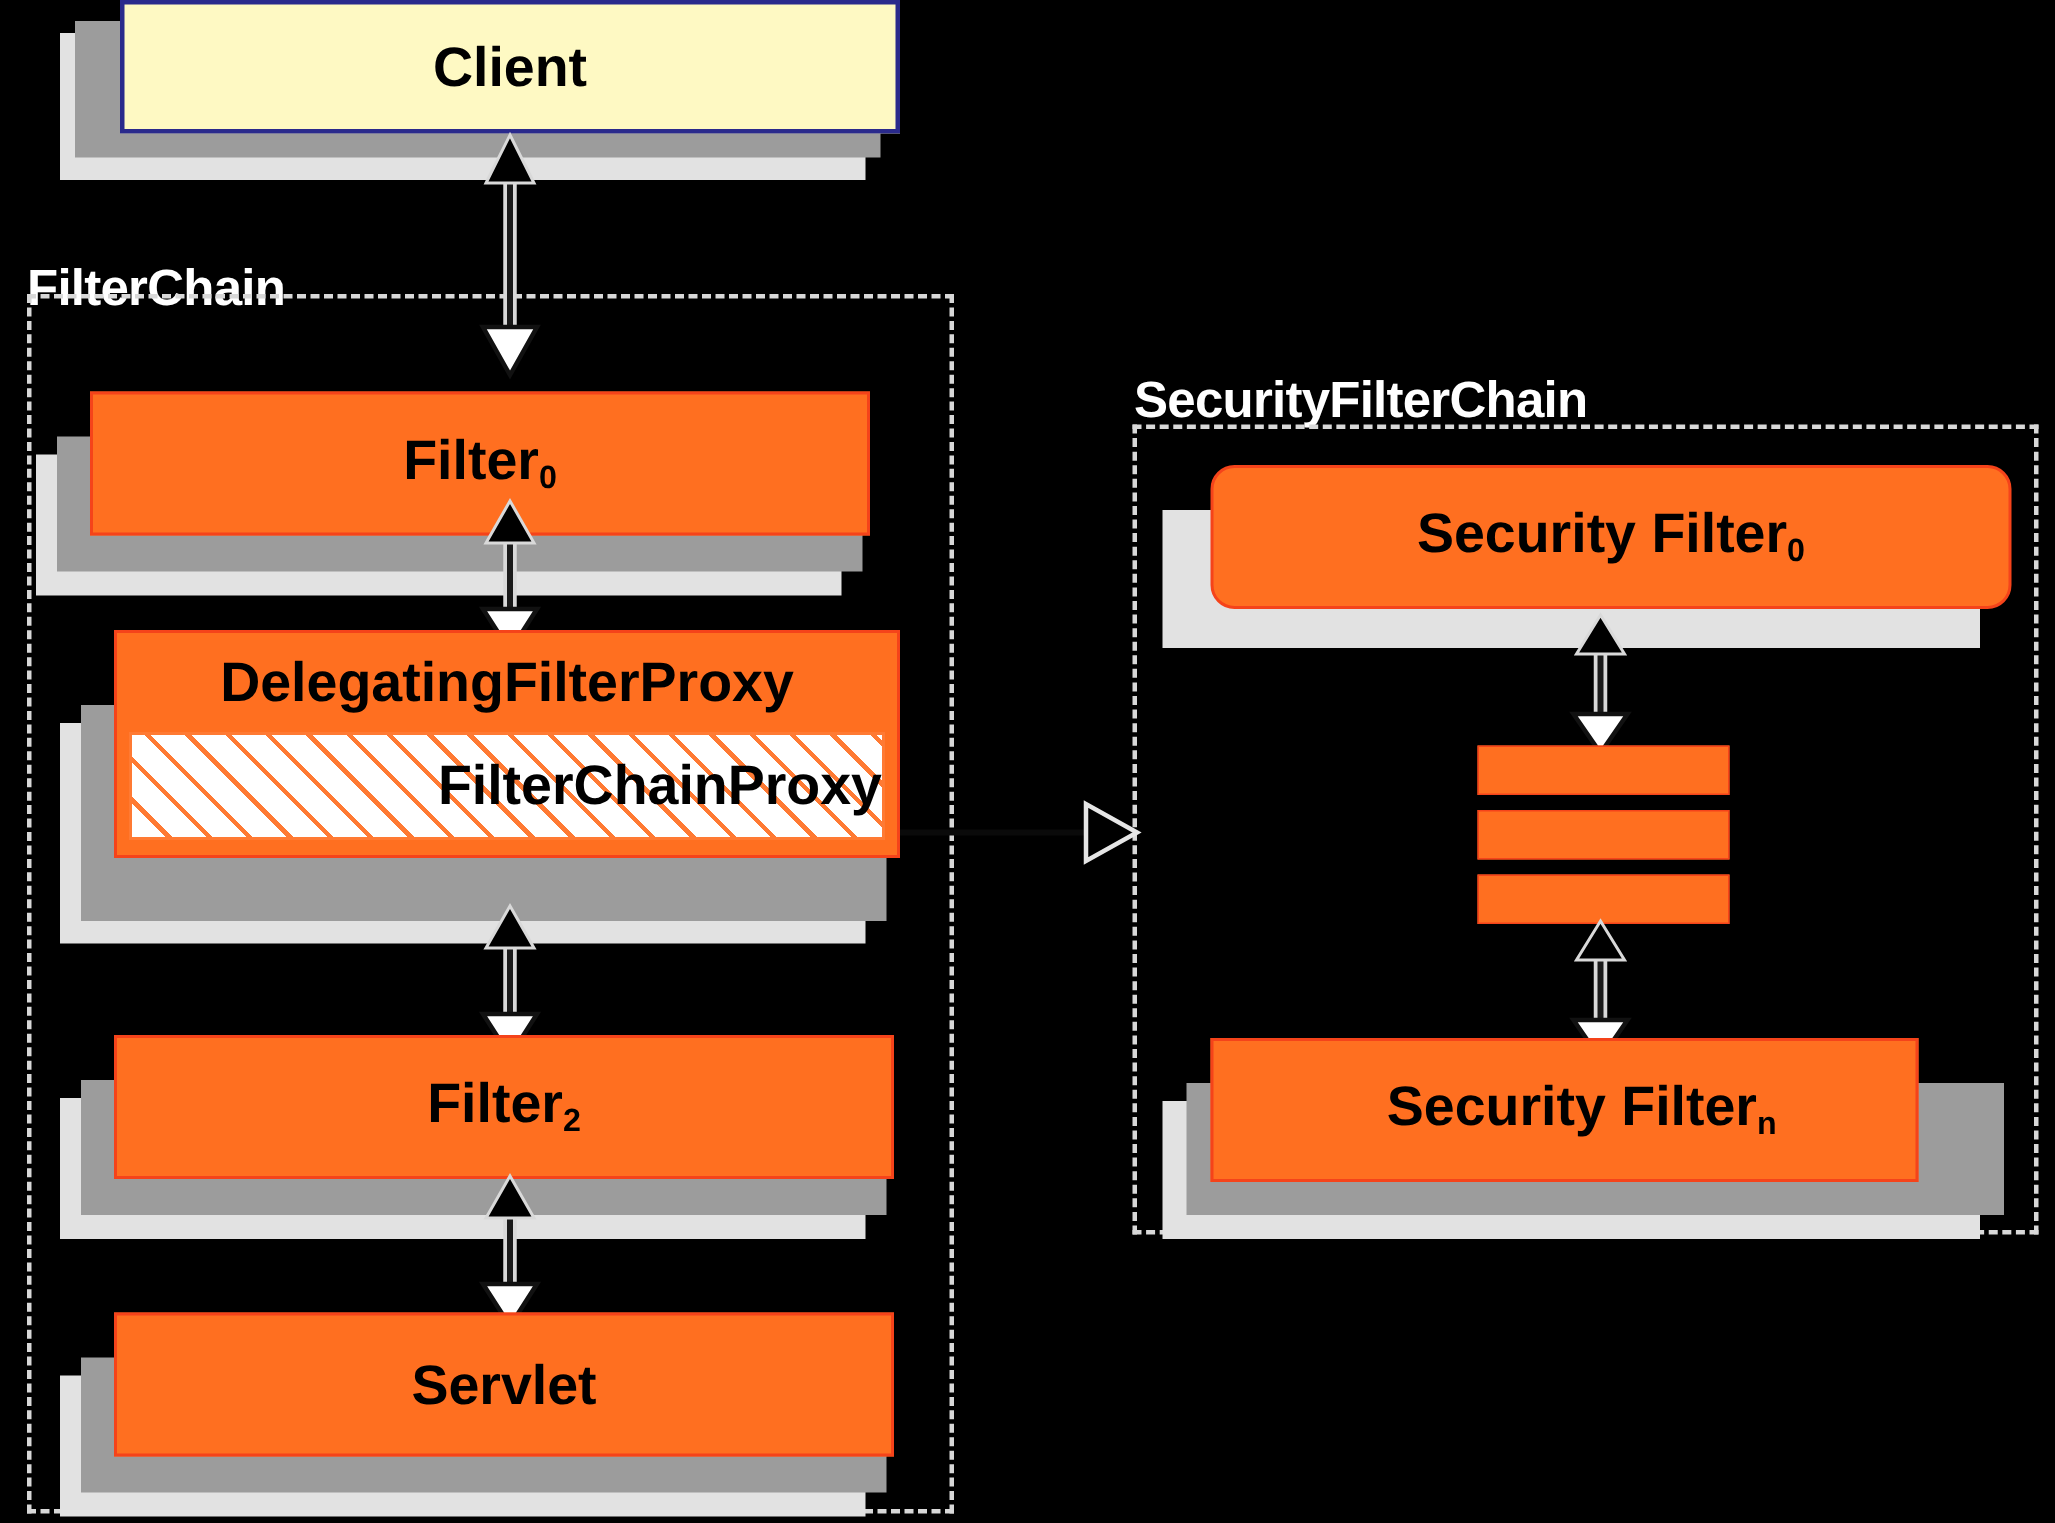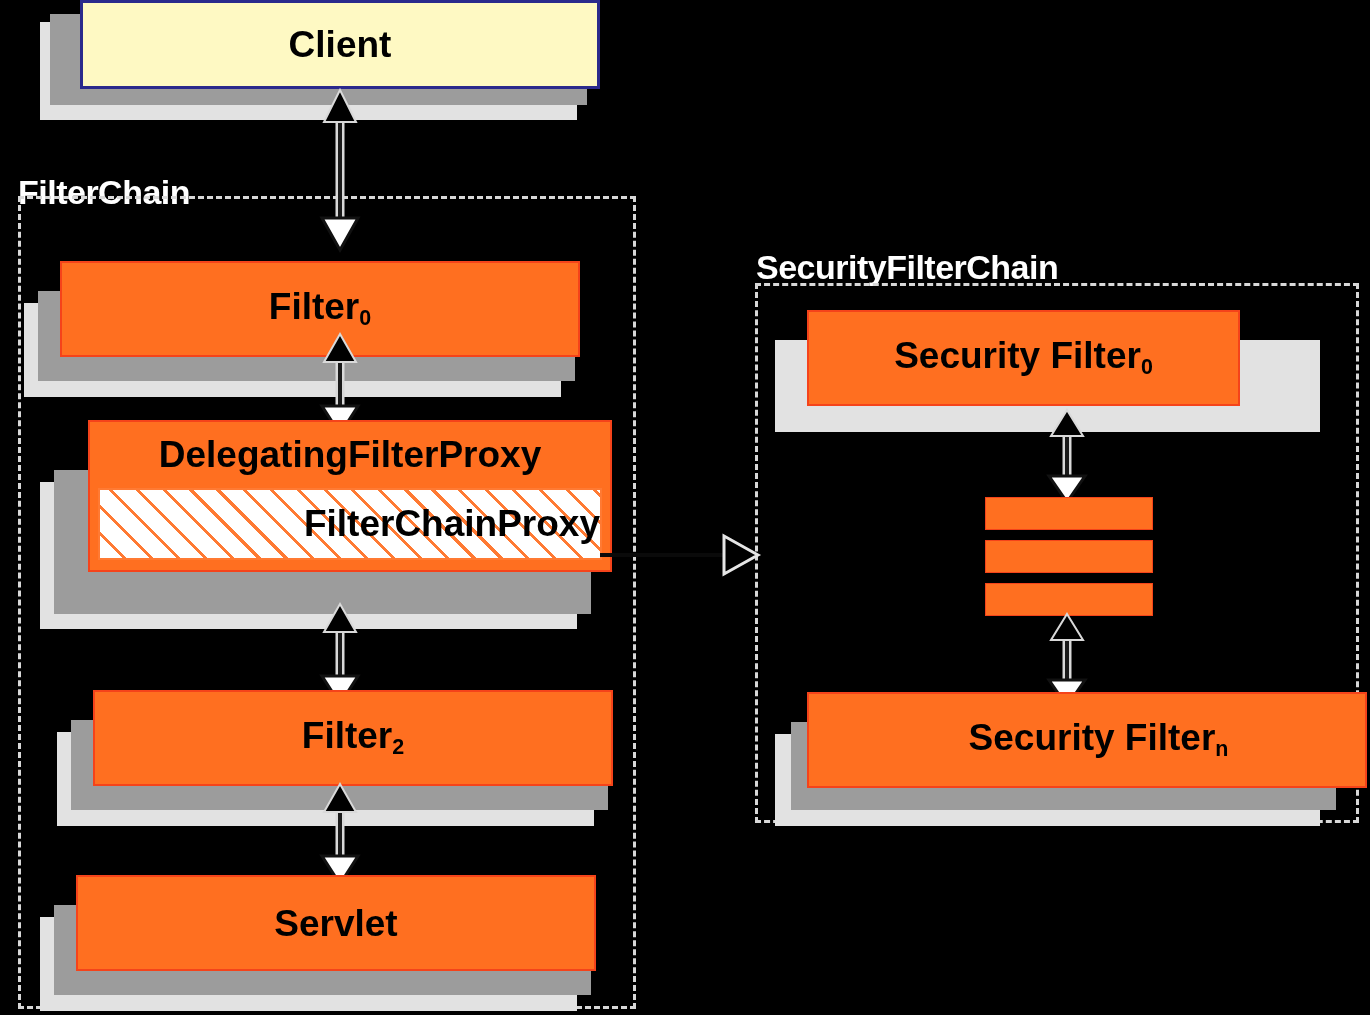--- a/index.html
+++ b/index.html
@@ -169,41 +169,41 @@
     <line x1="24" y1="20" x2="24" y2="86" stroke="#d9d9d9" stroke-width="9"></line>
     <line x1="24" y1="20" x2="24" y2="86" stroke="#1a1a1a" stroke-width="4"></line>
     <polygon points="24,2 40,30 8,30" fill="#000000" stroke="#d9d9d9" stroke-width="2"></polygon>
     <polygon points="24,102 42,74 6,74" fill="#ffffff" stroke="#111111" stroke-width="3"></polygon>
   </svg>
 
   <div class="node" style="left:40px; top:420px; width:580px; height:235px;">
     <div class="plate plate-light" style="left:0px;  top:62px; width:537px; height:147px;"></div>
     <div class="plate plate-mid" style="left:14px; top:50px; width:537px; height:144px;"></div>
 
-    <div class="dfp-face" style="left:36px; top:0px; width:524px; height:152px;margin-left:12px;">
+    <div class="dfp-face" style="left:36px; top:0px; width:524px; height:152px;">
       <div class="dfp-title">DelegatingFilterProxy</div>
       <div class="fcp-inner">
         <span>FilterChainProxy</span>
       </div>
     </div>
   </div>
 
   <svg class="arrow-svg" style="left:316px; top:602px;" width="48" height="104" viewBox="0 0 48 104">
     <line x1="24" y1="20" x2="24" y2="86" stroke="#d9d9d9" stroke-width="9"></line>
     <line x1="24" y1="20" x2="24" y2="86" stroke="#1a1a1a" stroke-width="4"></line>
     <polygon points="24,2 40,30 8,30" fill="#000000" stroke="#d9d9d9" stroke-width="2"></polygon>
     <polygon points="24,102 42,74 6,74" fill="#ffffff" stroke="#111111" stroke-width="3"></polygon>
   </svg>
 
   <svg class="arrow-svg" style="left:596px; top:520px;" width="180" height="70" viewBox="0 0 180 70">
     <line x1="4" y1="35" x2="140" y2="35" stroke="#0a0a0a" stroke-width="4"></line>
     <polygon points="162,35 128,16 128,54" fill="#000000" stroke="#e6e6e6" stroke-width="3"></polygon>
   </svg>
 
-  <div class="node" style="left:57px; top:690px; width:580px; height:145px;text-align:center;">
+  <div class="node" style="left:40px; top:690px; width:580px; height:145px;text-align:center;">
     <div class="plate plate-light" style="left:0px;  top:42px; width:537px; height:94px;"></div>
     <div class="plate plate-mid" style="left:14px; top:30px; width:537px; height:90px;"></div>
     <div class="face face-orange" style="left:36px; top:0px;  width:520px; height:96px;">
       <span class="face-label"><span>Filter</span><sub>2</sub></span>
     </div>
   </div>
 
   <svg class="arrow-svg" style="left:316px; top:782px;" width="48" height="104" viewBox="0 0 48 104">
     <line x1="24" y1="20" x2="24" y2="86" stroke="#d9d9d9" stroke-width="9"></line>
     <line x1="24" y1="20" x2="24" y2="86" stroke="#1a1a1a" stroke-width="4"></line>
@@ -214,21 +214,21 @@
   <div class="node" style="left:40px; top:875px; width:580px; height:140px;">
     <div class="plate plate-light" style="left:0px;  top:42px; width:537px; height:94px;"></div>
     <div class="plate plate-mid" style="left:14px; top:30px; width:537px; height:90px;"></div>
     <div class="face face-orange" style="left:36px; top:0px;  width:520px; height:96px;">
       <span class="face-label">Servlet</span>
     </div>
   </div>
 
   <div class="node" style="left:775px; top:310px; width:585px; height:130px;">
     <div class="plate plate-light" style="left:0px;  top:30px; width:545px; height:92px;"></div>
-    <div class="face face-orange" style="left:32px; top:0px;  width:433px; height:96px;">
+    <div class="face face-orange" style="left:32px; top:0px;  width:534px; height:96px;border-radius:16px;">
       <span class="face-label"><span>Security Filter</span><sub>0</sub></span>
     </div>
   </div>
 
   <svg class="arrow-svg" style="left:1043px; top:408px;" width="48" height="96" viewBox="0 0 48 96">
     <line x1="24" y1="18" x2="24" y2="80" stroke="#d9d9d9" stroke-width="9"></line>
     <line x1="24" y1="18" x2="24" y2="80" stroke="#1a1a1a" stroke-width="4"></line>
     <polygon points="24,2 40,28 8,28" fill="#000000" stroke="#d9d9d9" stroke-width="2"></polygon>
     <polygon points="24,94 42,68 6,68" fill="#ffffff" stroke="#111111" stroke-width="3"></polygon>
   </svg>
@@ -242,18 +242,18 @@
   <svg class="arrow-svg" style="left:1043px; top:612px;" width="48" height="96" viewBox="0 0 48 96">
     <line x1="24" y1="18" x2="24" y2="80" stroke="#d9d9d9" stroke-width="9"></line>
     <line x1="24" y1="18" x2="24" y2="80" stroke="#1a1a1a" stroke-width="4"></line>
     <polygon points="24,2 40,28 8,28" fill="#000000" stroke="#d9d9d9" stroke-width="2"></polygon>
     <polygon points="24,94 42,68 6,68" fill="#ffffff" stroke="#111111" stroke-width="3"></polygon>
   </svg>
 
   <div class="node" style="left:775px; top:692px; width:585px; height:135px;">
     <div class="plate plate-light" style="left:0px;  top:42px; width:545px; height:92px;"></div>
     <div class="plate plate-mid" style="left:16px; top:30px; width:545px; height:88px;"></div>
-    <div class="face face-orange" style="left:32px; top:0px;  width:560px; height:96px;padding-left:23px;">
+    <div class="face face-orange" style="left:32px; top:0px;  width:472px; height:96px;padding-left:23px;">
       <span class="face-label"><span>Security Filter</span><sub>n</sub></span>
     </div>
   </div>
 
 </div>
 
 </body></html>

